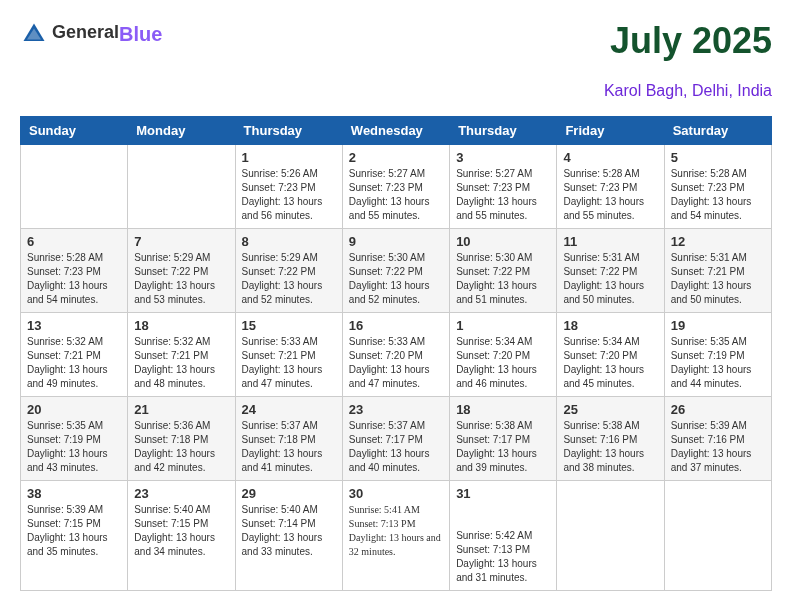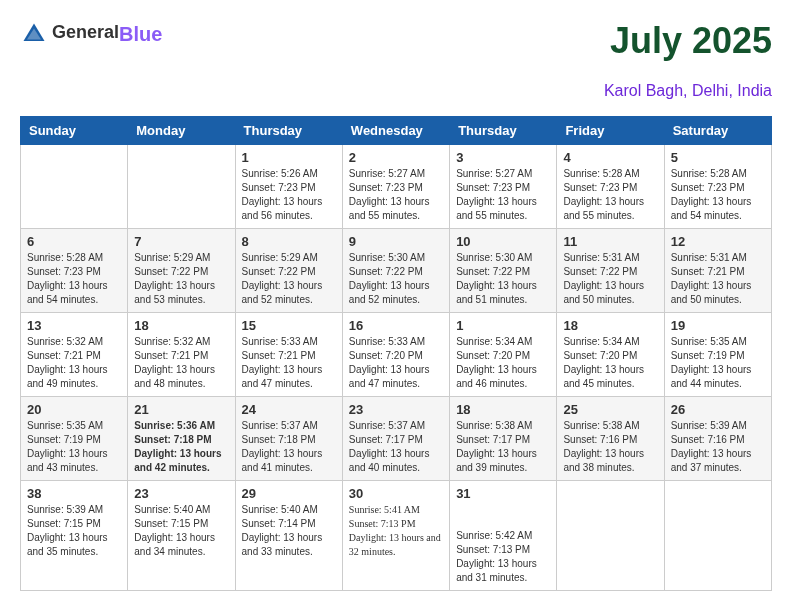--- a/index.html
+++ b/index.html
@@ -255,21 +255,21 @@
       </tr>
       <tr>
         <td>
           <span class="day-number">20</span>
           <div class="day-info" style="white-space: pre-line;">Sunrise: 5:35 AM
 Sunset: 7:19 PM
 Daylight: 13 hours and 43 minutes.</div>
         </td>
         <td>
           <span class="day-number">21</span>
-          <div class="day-info" style="white-space: pre-line; font-weight: bold;">Sunrise: 5:36 AM
+          <div class="day-info" style="white-space: pre-line;">Sunrise: 5:36 AM
 Sunset: 7:18 PM
 Daylight: 13 hours and 42 minutes.</div>
         </td>
         <td>
           <span class="day-number">24</span>
           <div class="day-info" style="white-space: pre-line;">Sunrise: 5:37 AM
 Sunset: 7:18 PM
 Daylight: 13 hours and 41 minutes.</div>
         </td>
         <td>

